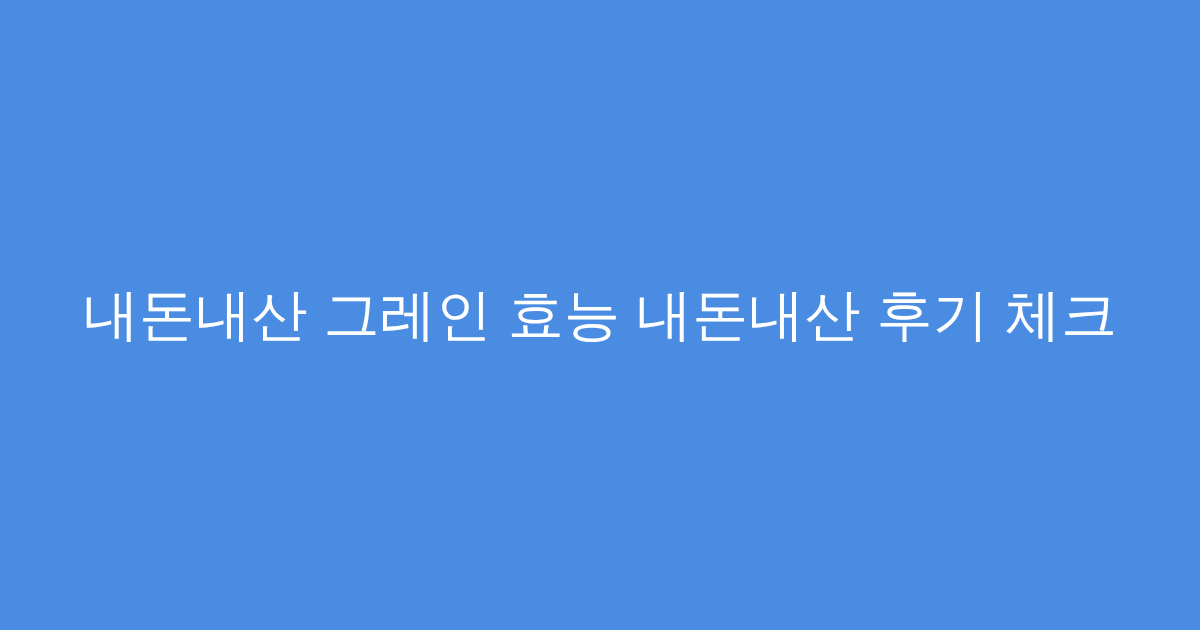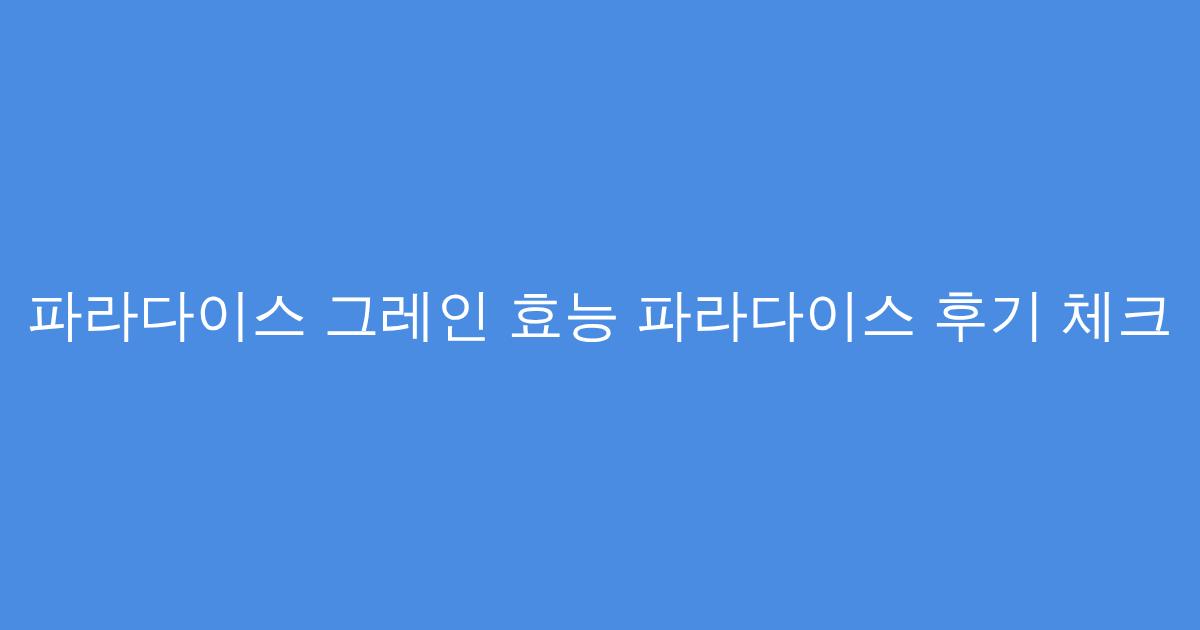--- a/index.html
+++ b/index.html
@@ -50,16 +50,16 @@
     white-space: nowrap;
     word-break: keep-all;
   }
 </style>
 </head>
 <body>
 
 <div class="og-card" style="background-color: rgb(74, 140, 226); width: 1200px; height: 630px;">
 
   <div class="headline-wrap">
-    <h1 class="headline" style="color: rgb(255, 255, 255); font-size: 56px; text-align: center;">파라다이스 그레인 효능 파라다이스 후기 체크</h1>
+    <h1 class="headline" style="color: rgb(255, 255, 255); font-size: 56px; text-align: center;">내돈내산 그레인 효능 내돈내산 후기 체크</h1>
   </div>
 
 </div>
 
 </body></html>

